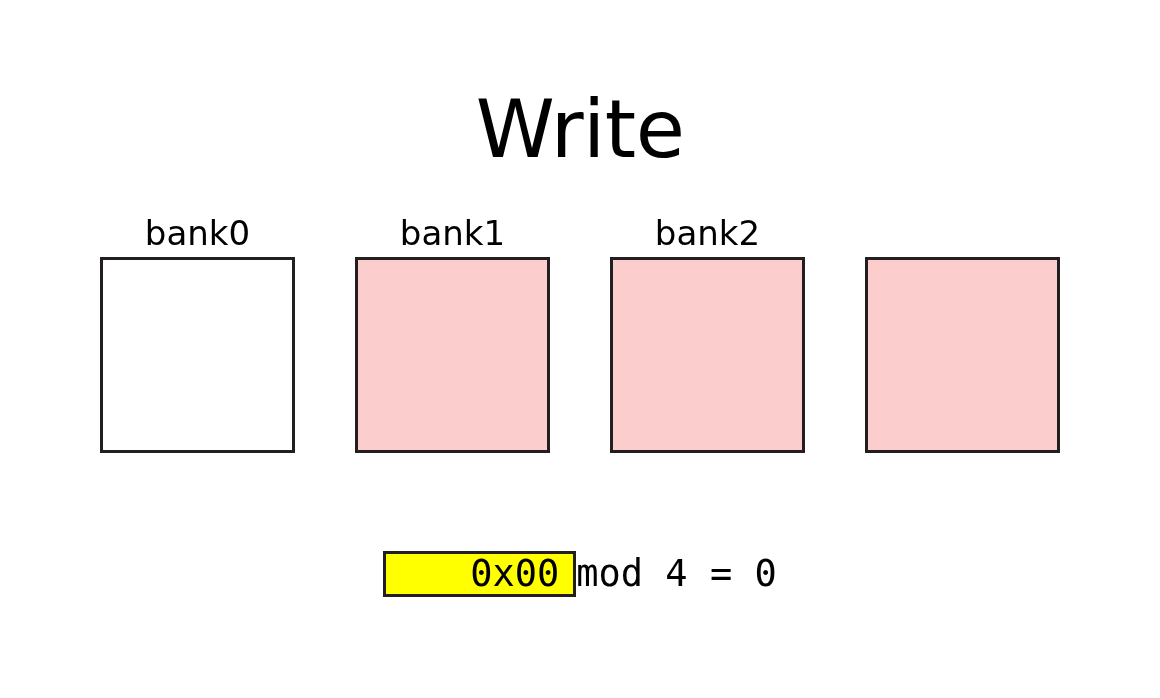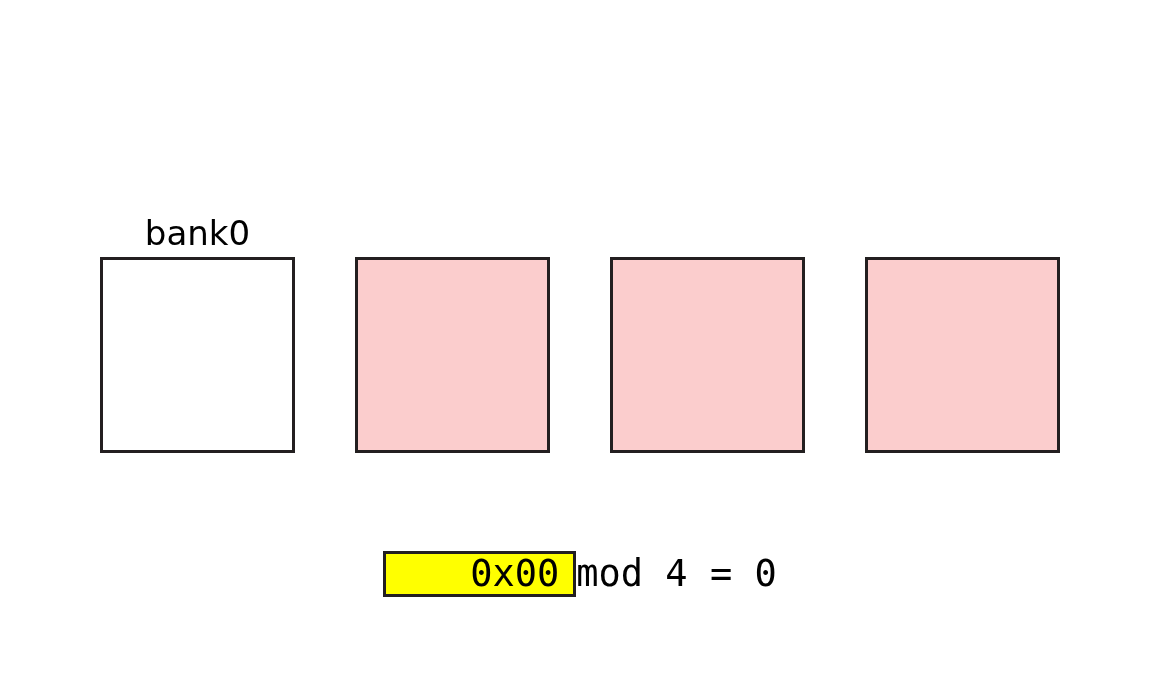--- a/index.html
+++ b/index.html
@@ -110,33 +110,36 @@
     line-height: 46px;
     color: #000000;
     white-space: pre;
   }
 </style>
 </head>
 <body style="background: rgb(255, 255, 255);">
 
 <div id="canvas" style="background: rgb(255, 255, 255);">
 
+  <div id="diagram-title">Write</div>
 
   <div id="bank-row">
 
     <div class="bank-cell" style="left:0px;">
       <div class="bank-label">bank0</div>
       <div class="bank-box" style="background: rgb(255, 255, 255); border-color: rgb(35, 31, 32);"></div>
     </div>
 
     <div class="bank-cell" style="left:255px;">
+      <div class="bank-label">bank1</div>
       <div class="bank-box" style="background: rgb(251, 205, 205); border-color: rgb(35, 31, 32);"></div>
     </div>
 
     <div class="bank-cell" style="left:510px;">
+      <div class="bank-label">bank2</div>
       <div class="bank-box" style="background: rgb(251, 205, 205); border-color: rgb(35, 31, 32);"></div>
     </div>
 
     <div class="bank-cell" style="left:765px;">
       <div class="bank-box" style="background: rgb(251, 205, 205); border-color: rgb(35, 31, 32);"></div>
     </div>
 
   </div>
 
   <div id="formula-line">

